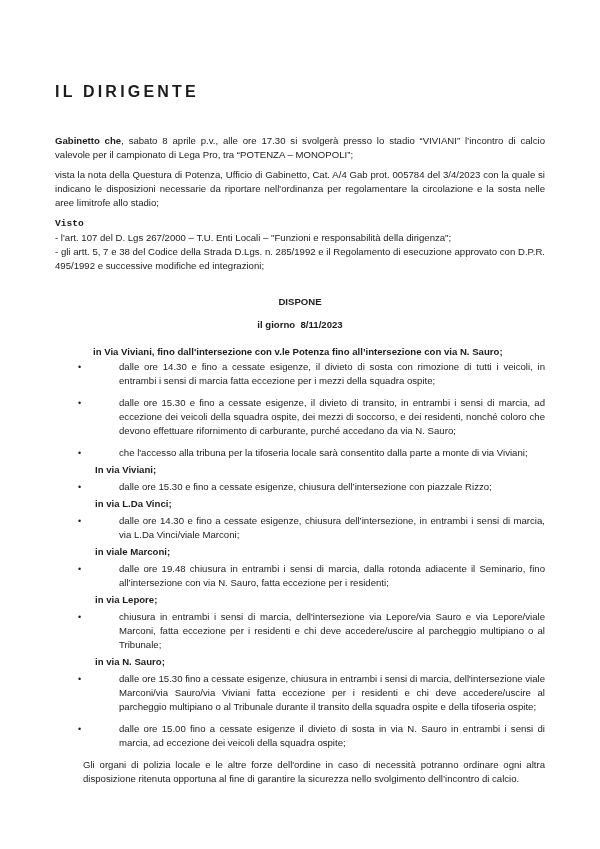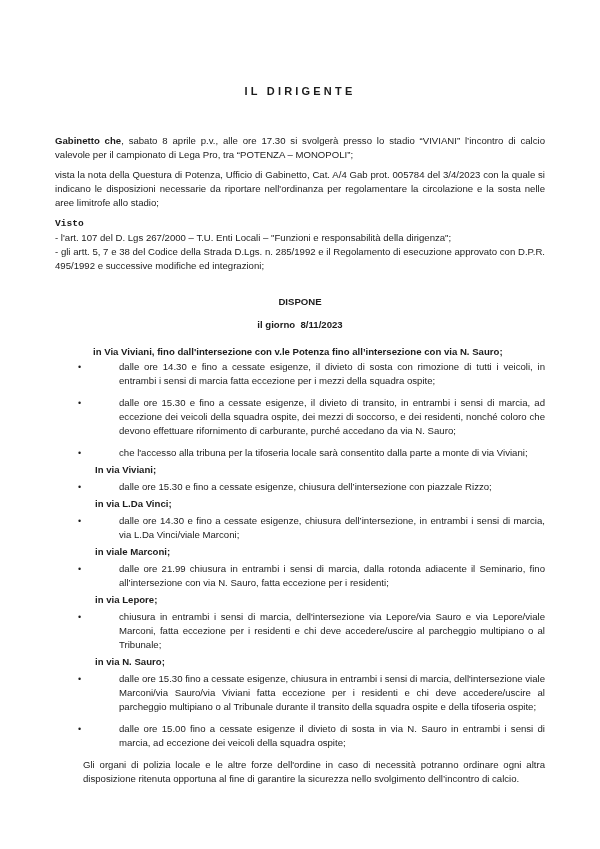--- a/index.html
+++ b/index.html
@@ -10,23 +10,22 @@
     margin: 0 auto;
     background: #ffffff;
     color: #1c1c1c;
     font-family: "Liberation Sans", sans-serif;
     font-size: 9.6px;
     line-height: 14px;
     padding: 85px 55px 40px 55px;
     overflow: hidden;
   }
   .doc-title {
-    font-size: 11px;
+    font-size: 16px;
     font-weight: bold;
-    text-align: center;
     letter-spacing: 3.2px;
     margin-bottom: 36px;
     line-height: 13px;
   }
   .justify { text-align: justify; }
   .para { margin-bottom: 6px; }
   .para-vista { margin-bottom: 7px; }
   .visto-block p { margin: 0; }
   .bold { font-weight: bold; font-family: Liberation Mono, monospace; }
   .center-heading {
@@ -123,21 +122,21 @@
 
     <div class="bullet">
         <span class="dot">•</span>
         <p>dalle ore 14.30 e fino a cessate esigenze, chiusura dell’intersezione, in entrambi i sensi di marcia, via L.Da Vinci/viale Marconi;</p>
       </div>
 
     <p class="sub-heading">in viale Marconi;</p>
 
     <div class="bullet">
         <span class="dot">•</span>
-        <p>dalle ore 21.99 chiusura in entrambi i sensi di marcia, dalla rotonda adiacente il Seminario, fino all’intersezione con via N. Sauro, fatta eccezione per i residenti;</p>
+        <p>dalle ore 19.48 chiusura in entrambi i sensi di marcia, dalla rotonda adiacente il Seminario, fino all’intersezione con via N. Sauro, fatta eccezione per i residenti;</p>
       </div>
 
     <p class="sub-heading">in via Lepore;</p>
 
     <div class="bullet">
         <span class="dot">•</span>
         <p>chiusura in entrambi i sensi di marcia, dell'intersezione via Lepore/via Sauro e via Lepore/viale Marconi, fatta eccezione per i residenti e chi deve accedere/uscire al parcheggio multipiano o al Tribunale;</p>
       </div>
 
     <p class="sub-heading">in via N. Sauro;</p>

